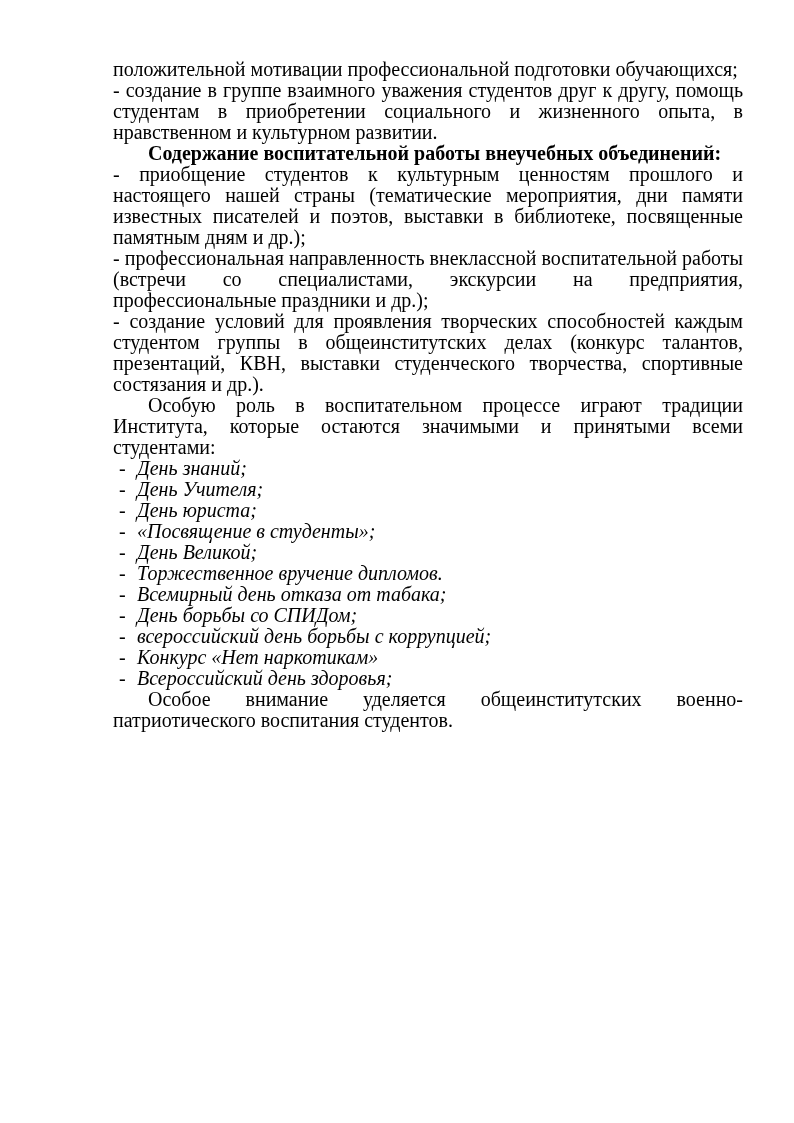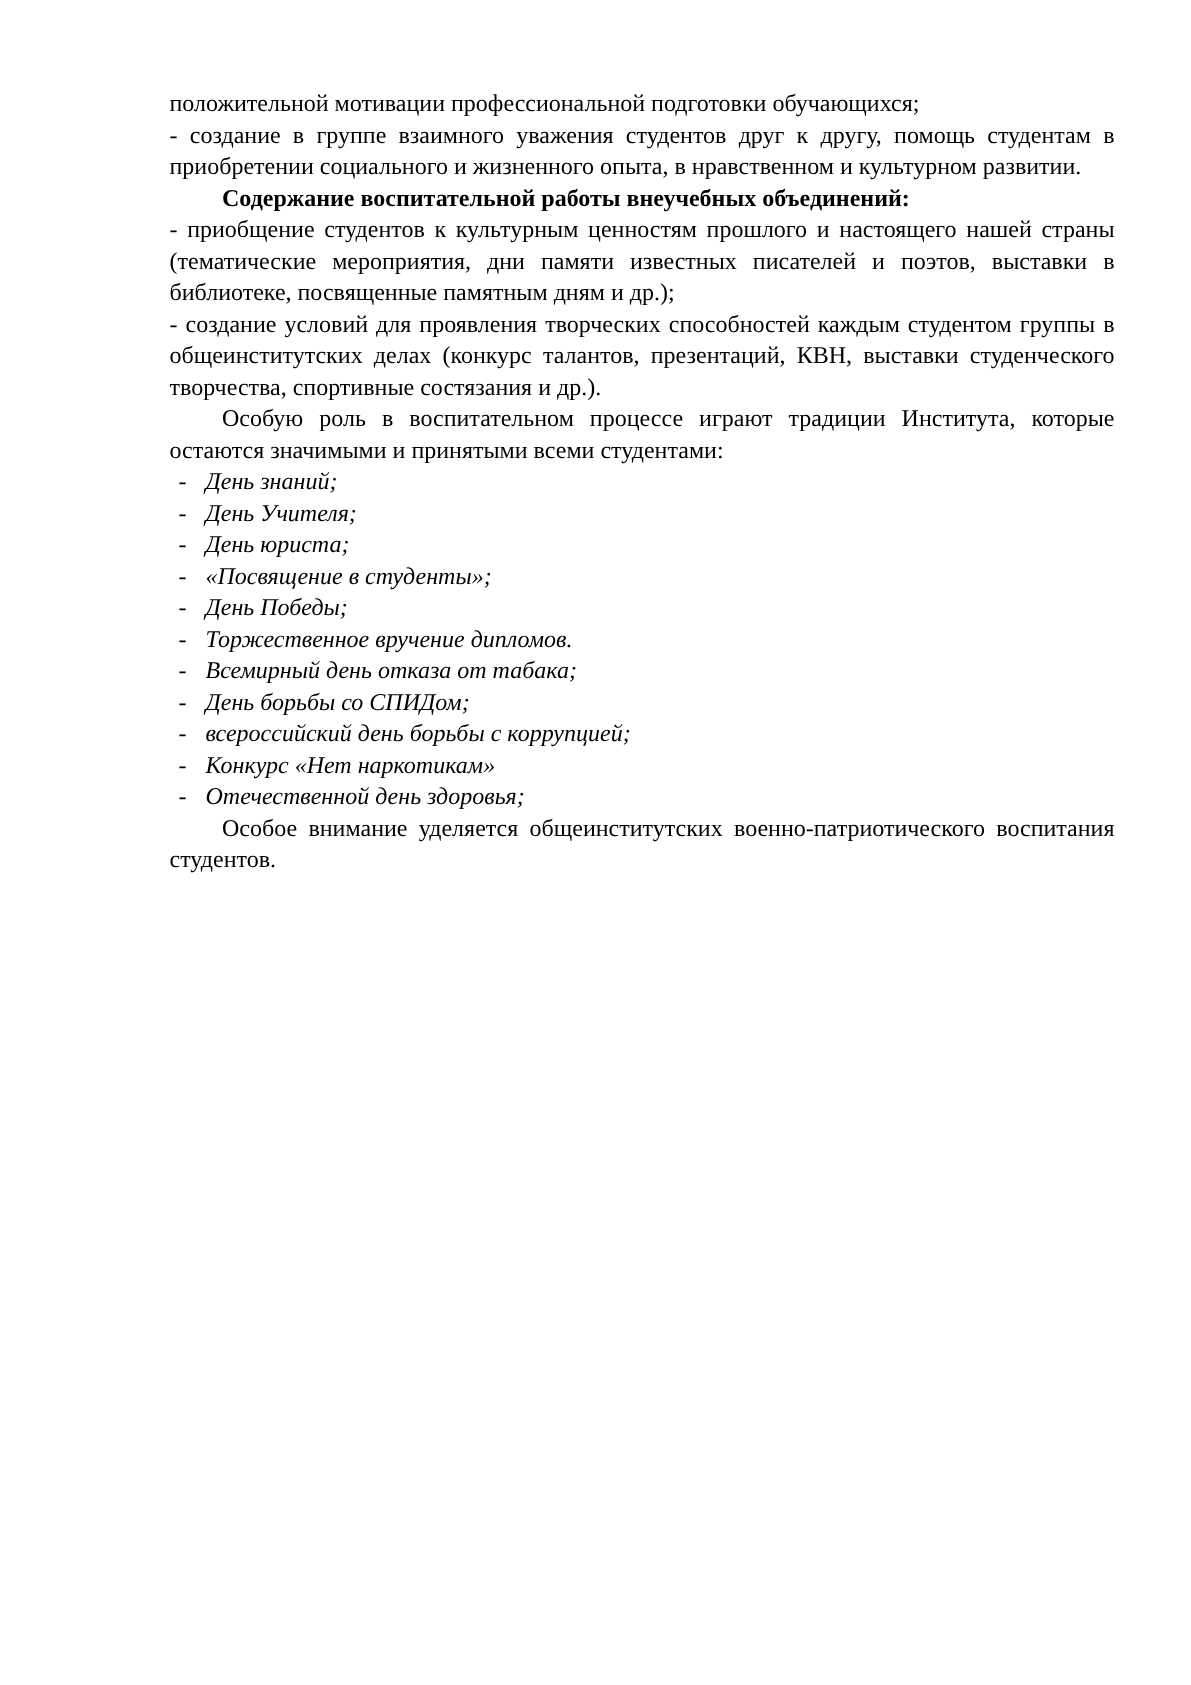--- a/index.html
+++ b/index.html
@@ -15,21 +15,21 @@
     background: #ffffff;
     overflow: hidden;
   }
   .content {
     position: absolute;
     left: 113px;
     top: 59px;
     width: 630px;
     color: #000000;
     font-family: "Liberation Serif", "DejaVu Serif", serif;
-    font-size: 16px;
+    font-size: 20px;
     line-height: 21px;
   }
   .para {
     margin: 0;
     text-align: justify;
   }
   .para.indent {
     text-indent: 35px;
   }
   .para.bold {
@@ -50,41 +50,42 @@
 </style>
 </head>
 <body>
 
 <div class="page">
   <div class="content">
       <p class="para">положительной мотивации профессиональной подготовки обучающихся;</p>
       <p class="para">- создание в группе взаимного уважения студентов друг к другу, помощь студентам в приобретении социального и жизненного опыта, в нравственном и культурном развитии.</p>
       <p class="para indent bold">Содержание воспитательной работы внеучебных объединений:</p>
       <p class="para">- приобщение студентов к культурным ценностям прошлого и настоящего нашей страны (тематические мероприятия, дни памяти известных писателей и поэтов, выставки в библиотеке, посвященные памятным дням и др.);</p>
+      <p class="para">- профессиональная направленность внеклассной воспитательной работы (встречи со специалистами, экскурсии на предприятия, профессиональные праздники и др.);</p>
       <p class="para">- создание условий для проявления творческих способностей каждым студентом группы в общеинститутских делах (конкурс талантов, презентаций, КВН, выставки студенческого творчества, спортивные состязания и др.).</p>
       <p class="para indent">Особую роль в воспитательном процессе играют традиции Института, которые остаются значимыми и принятыми всеми студентами:</p>
       <div class="list-item">
         <span class="dash">-</span>
         <span class="li-text">День знаний;</span>
       </div>
       <div class="list-item">
         <span class="dash">-</span>
         <span class="li-text">День Учителя;</span>
       </div>
       <div class="list-item">
         <span class="dash">-</span>
         <span class="li-text">День юриста;</span>
       </div>
       <div class="list-item">
         <span class="dash">-</span>
         <span class="li-text">«Посвящение в студенты»;</span>
       </div>
       <div class="list-item">
         <span class="dash">-</span>
-        <span class="li-text">День Победы;</span>
+        <span class="li-text">День Великой;</span>
       </div>
       <div class="list-item">
         <span class="dash">-</span>
         <span class="li-text">Торжественное вручение дипломов.</span>
       </div>
       <div class="list-item">
         <span class="dash">-</span>
         <span class="li-text">Всемирный день отказа от табака;</span>
       </div>
       <div class="list-item">
@@ -94,17 +95,17 @@
       <div class="list-item">
         <span class="dash">-</span>
         <span class="li-text">всероссийский день борьбы с коррупцией;</span>
       </div>
       <div class="list-item">
         <span class="dash">-</span>
         <span class="li-text">Конкурс «Нет наркотикам»</span>
       </div>
       <div class="list-item">
         <span class="dash">-</span>
-        <span class="li-text">Отечественной день здоровья;</span>
+        <span class="li-text">Всероссийский день здоровья;</span>
       </div>
       <p class="para indent">Особое внимание уделяется общеинститутских военно-патриотического воспитания студентов.</p>
     </div>
 </div>
 
 </body></html>

